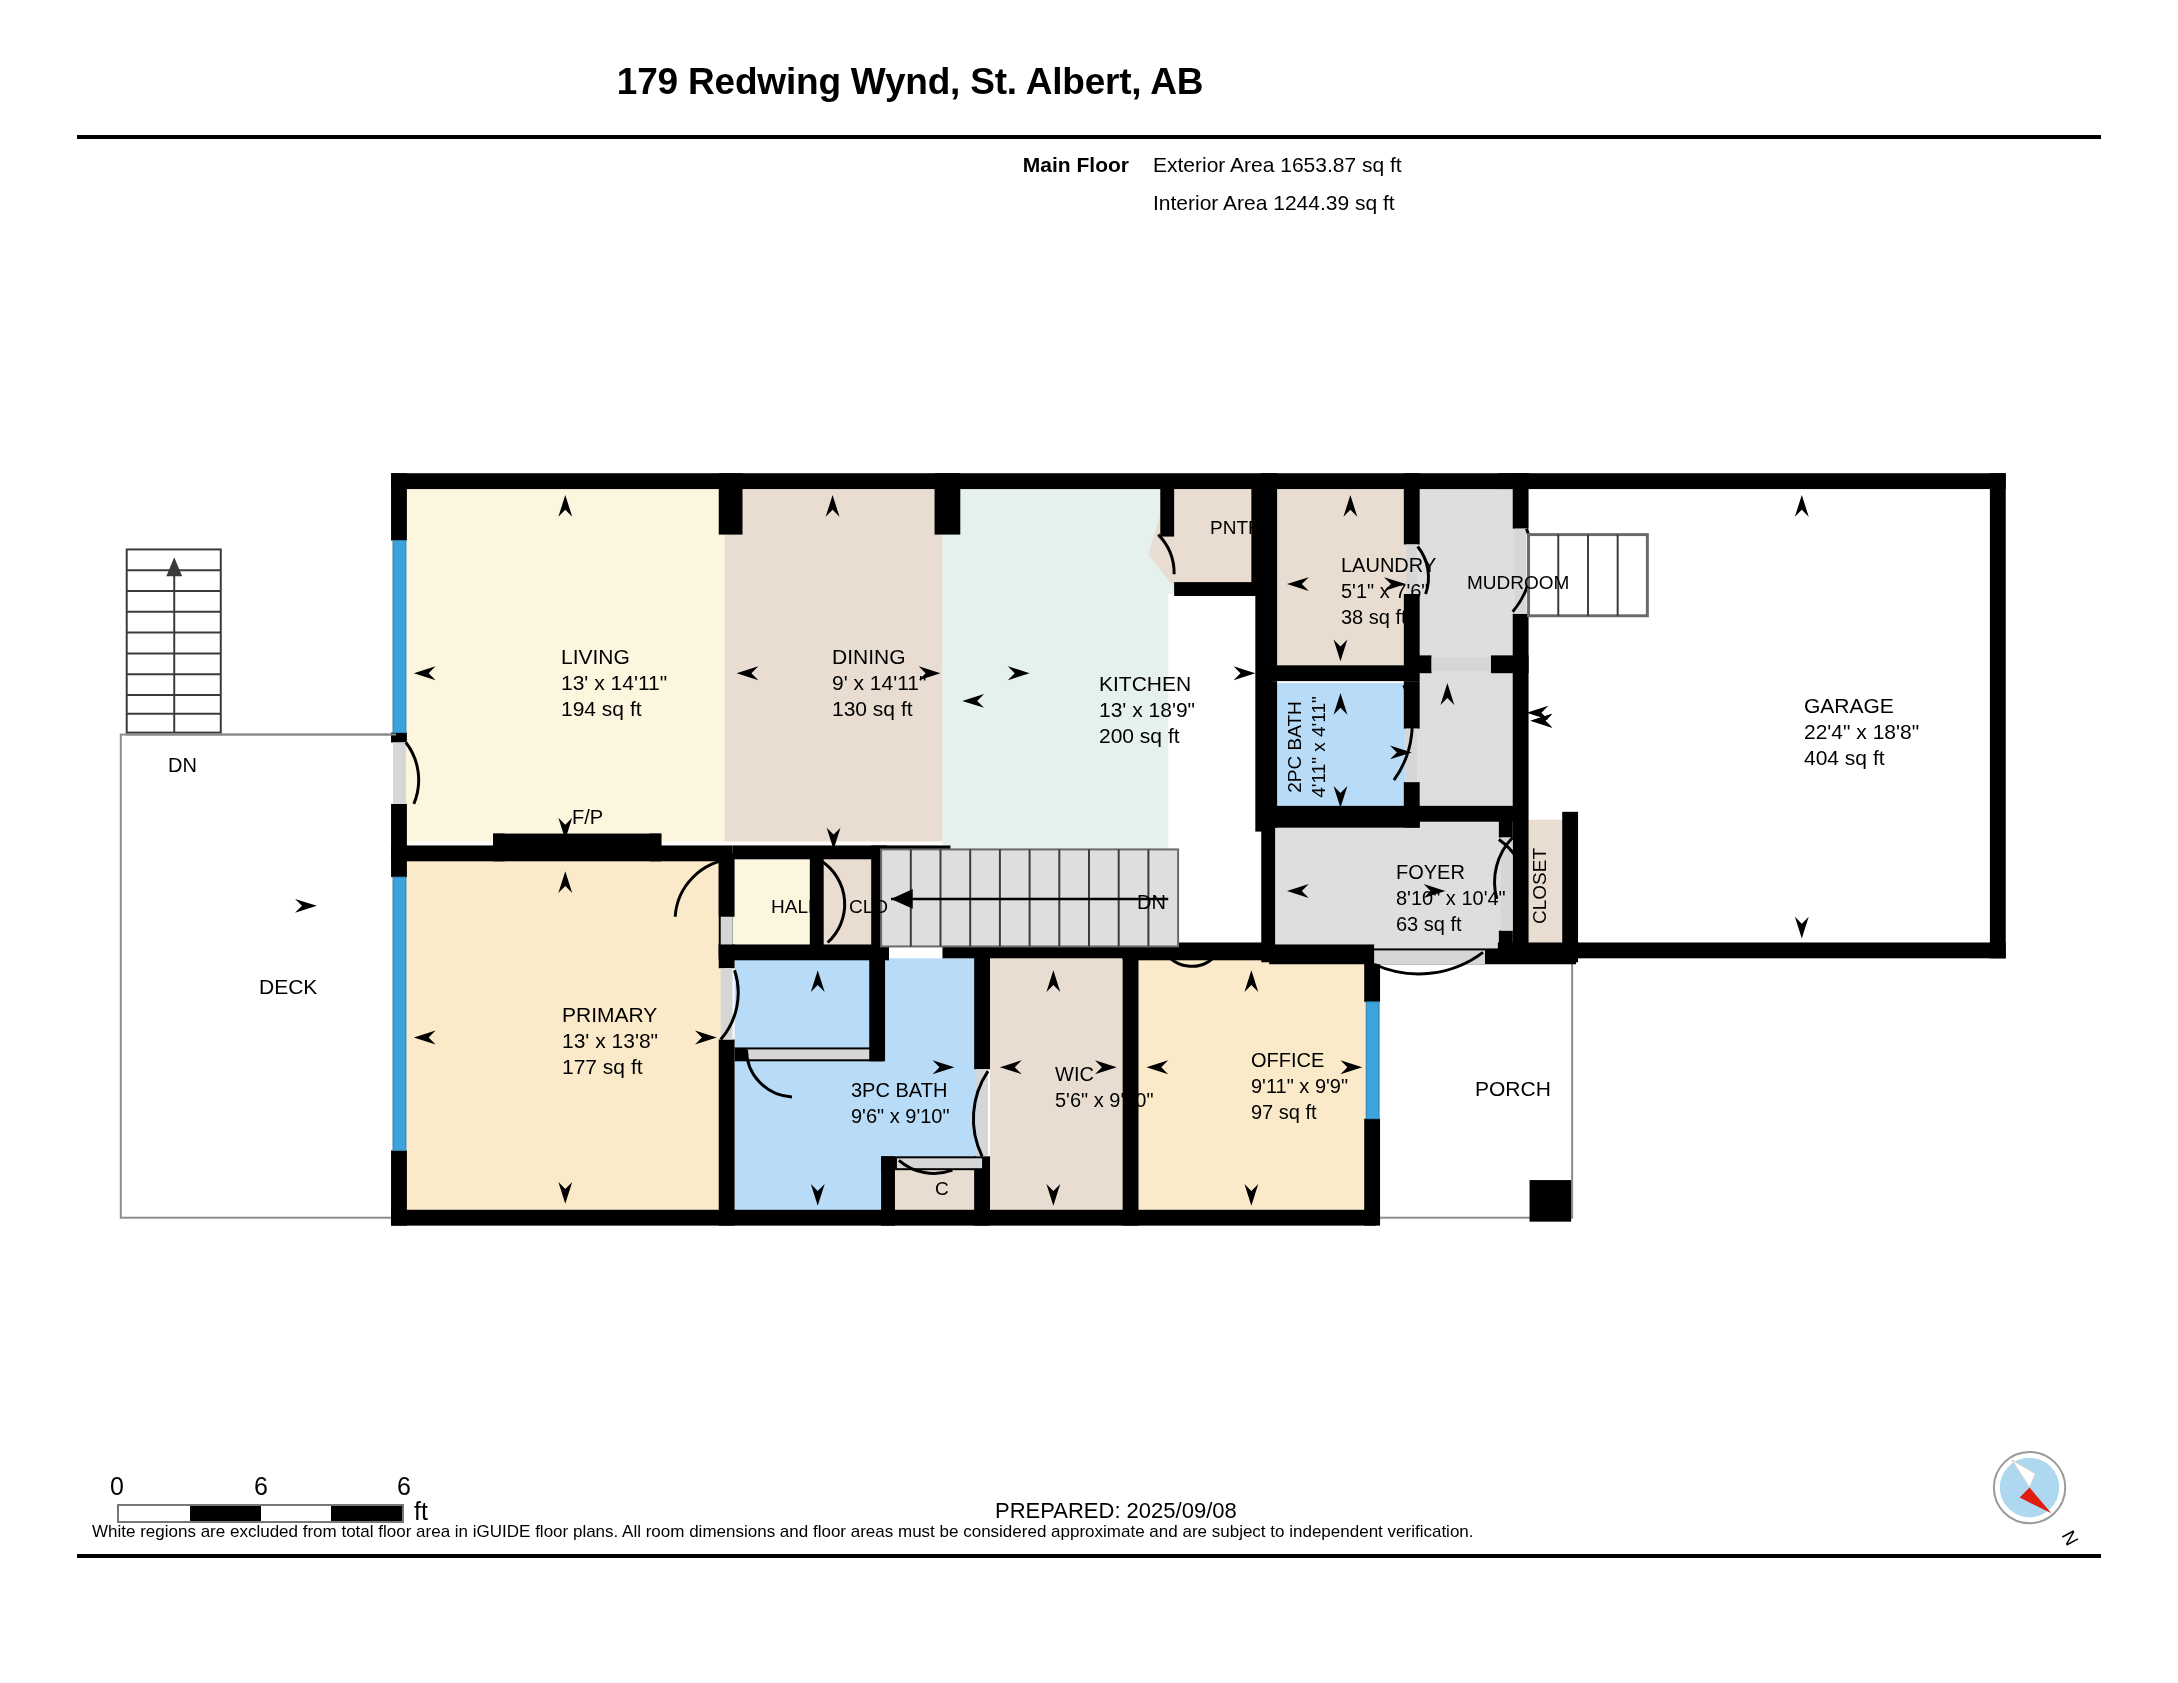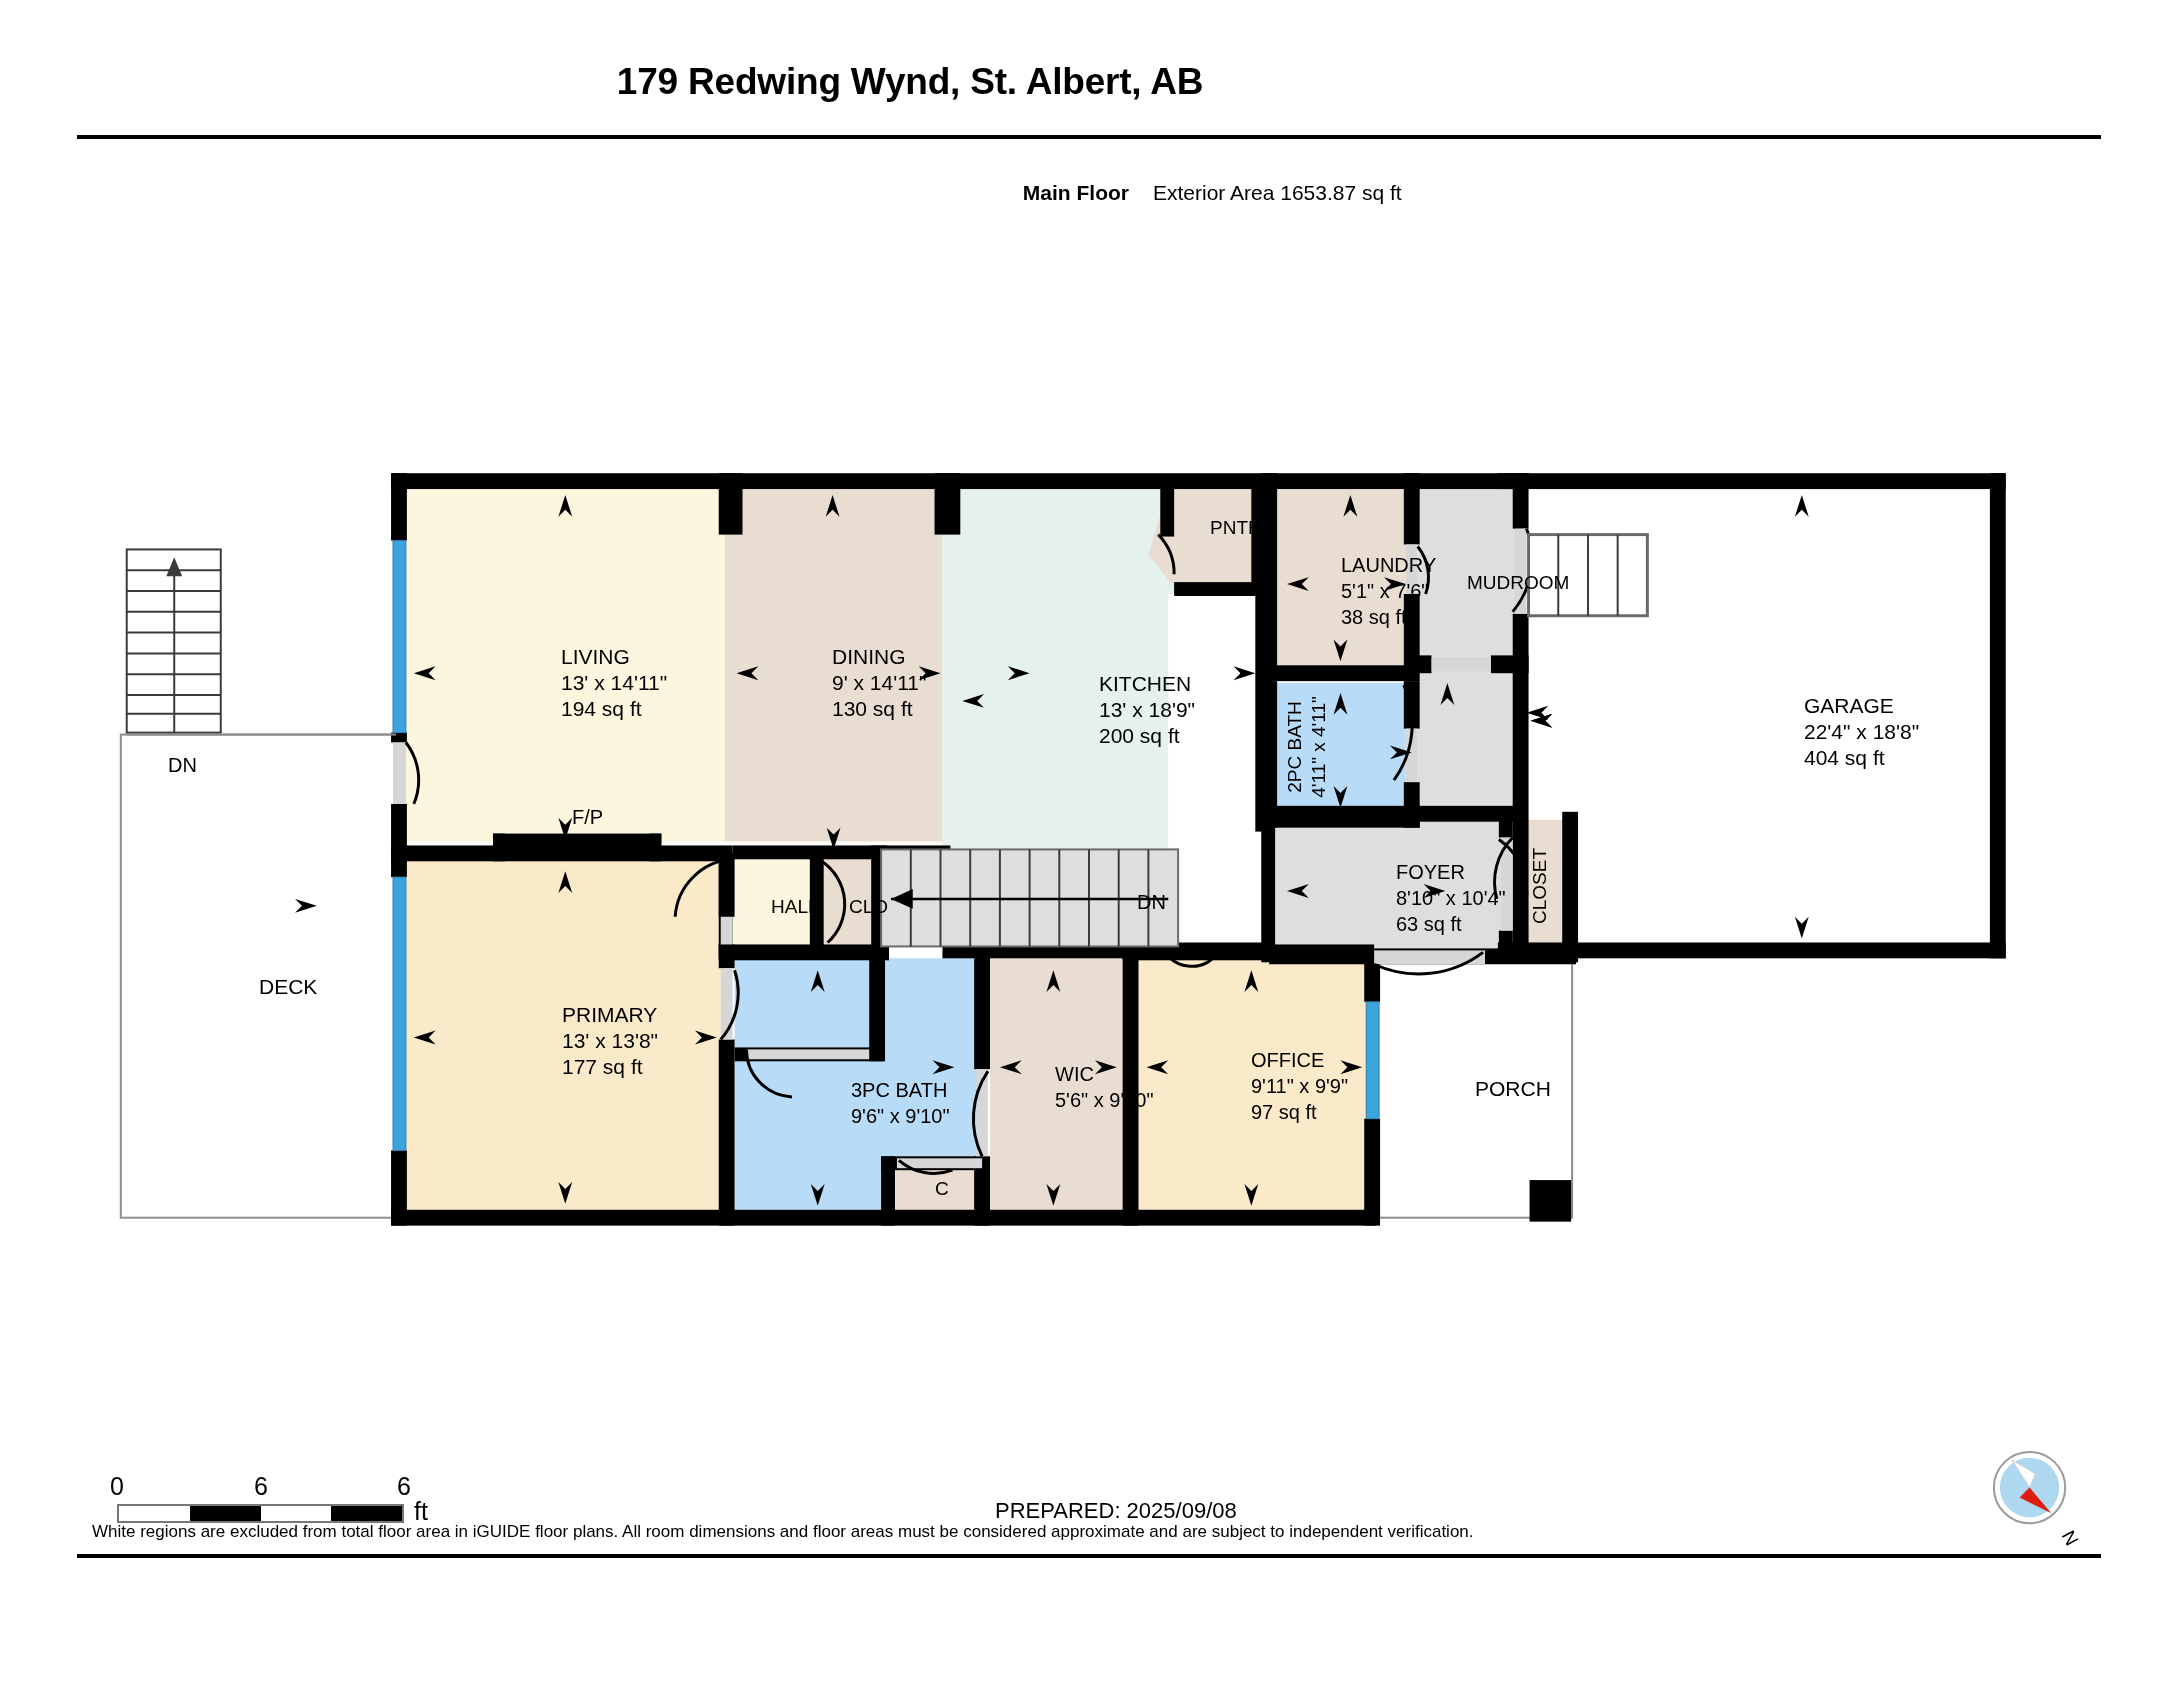--- a/index.html
+++ b/index.html
@@ -31,21 +31,21 @@
     left: 77px; top: 135px;
     width: 2024px; height: 4px;
     background: #000;
   }
 
   #summary {
     position: absolute;
     left: 990px; top: 153px;
     width: 693px;
   }
-  #summary .row { height: 38px; position: relative; margin-top: 28px; }
+  #summary .row { height: 38px; position: relative; }
   #summary .floor-label {
     position: absolute; left: 0; top: 0;
     width: 139px; text-align: right;
     font-size: 21px; font-weight: bold;
   }
   #summary .metric {
     position: absolute; left: 163px; top: 0;
     font-size: 21px; font-weight: normal;
   }
 
@@ -110,20 +110,23 @@
 </head>
 <body>
 
 <div id="page-title">179 Redwing Wynd, St. Albert, AB</div>
 <div id="title-rule"></div>
 
 <div id="summary">
   <div class="row">
     <div class="floor-label">Main Floor</div>
     <div class="metric">Exterior Area 1653.87 sq ft</div>
+  </div>
+  <div class="row">
+    <div class="metric">Interior Area 1244.39 sq ft</div>
   </div>
 </div>
 
 <div id="plan">
 <svg width="2178" height="1683" viewBox="0 0 2200 1700" xmlns="http://www.w3.org/2000/svg">
   <g id="fills">
 
     <rect x="122" y="742" width="280" height="488" fill="#ffffff" stroke="#8c8c8c" stroke-width="2"></rect>
     <rect x="1388" y="967" width="200" height="263" fill="#ffffff" stroke="#8c8c8c" stroke-width="2"></rect>
     <rect x="1520" y="485" width="500" height="470" fill="#ffffff" stroke="none"></rect>

